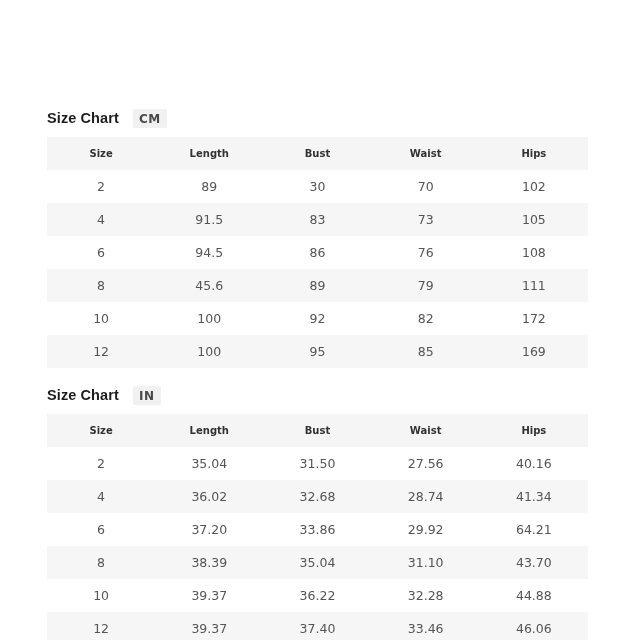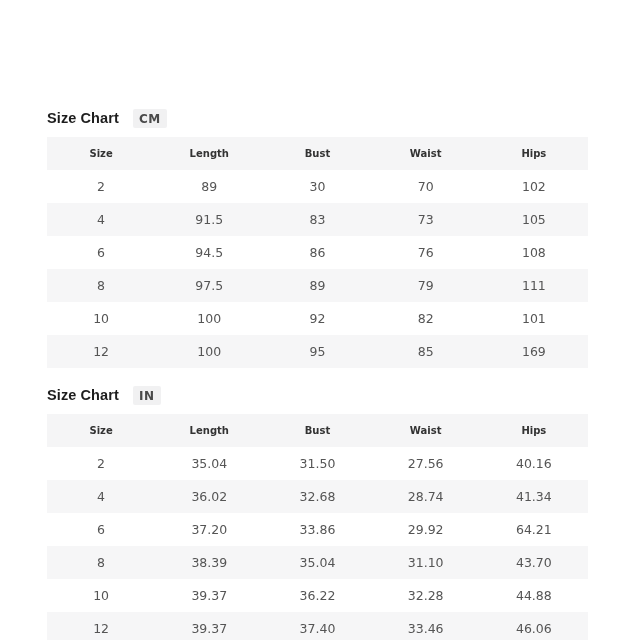--- a/index.html
+++ b/index.html
@@ -114,31 +114,31 @@
           </tr>
           <tr>
             <td>6</td>
             <td>94.5</td>
             <td>86</td>
             <td>76</td>
             <td>108</td>
           </tr>
           <tr>
             <td>8</td>
-            <td>97.5</td>
+            <td>45.6</td>
             <td>89</td>
             <td>79</td>
             <td>111</td>
           </tr>
           <tr>
             <td>10</td>
             <td>100</td>
             <td>92</td>
             <td>82</td>
-            <td>101</td>
+            <td>172</td>
           </tr>
           <tr>
             <td>12</td>
             <td>100</td>
             <td>95</td>
             <td>85</td>
             <td>169</td>
           </tr>
         </tbody>
     </table>

